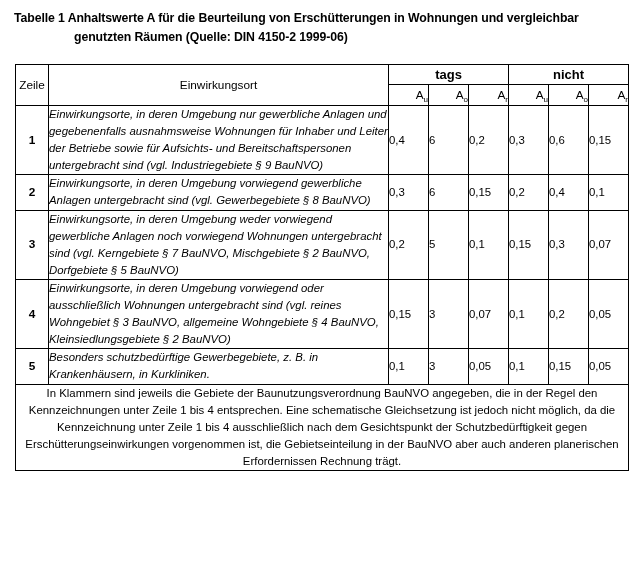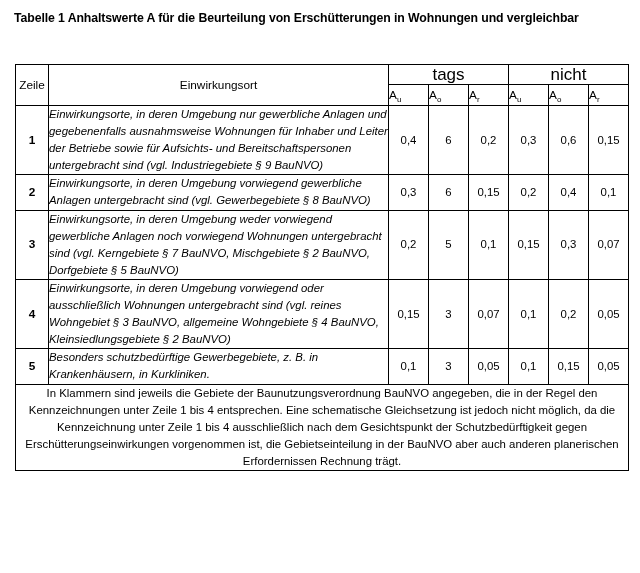--- a/index.html
+++ b/index.html
@@ -67,27 +67,27 @@
 
   th.h-zeile,
   th.h-ort {
     text-align: center;
     font-weight: normal;
     font-size: 11.8px;
     padding: 2px 2px;
   }
   th.h-group {
     text-align: center;
-    font-weight: normal;
-    font-size: 17px;
+    font-weight: bold;
+    font-size: 13px;
     height: 19px;
     padding: 1px 0 2px 0;
   }
   th.h-sub {
-    text-align: left;
+    text-align: right;
     font-weight: normal;
     font-size: 11.8px;
     height: 20px;
     padding: 1px 0 2px 0;
   }
   th.h-sub .sub {
     font-size: 8px;
     vertical-align: sub;
     line-height: 0;
   }
@@ -101,40 +101,40 @@
   }
   td.cell-ort {
     text-align: left;
     vertical-align: top;
     padding: 3px 4px 4px 6px;
     font-size: 11.4px;
     line-height: 17.1px;
     font-style: italic;
   }
   td.cell-num {
-    text-align: center;
     vertical-align: middle;
     font-size: 11.4px;
   }
 
   td.footnote {
     text-align: center;
     vertical-align: top;
     padding: 3px 6px 4px 6px;
     font-size: 11.4px;
     line-height: 17.1px;
   }
 </style>
 </head>
 <body>
 
 <div class="page">
 
   <div class="title-block">
     <span class="title-line-1">Tabelle 1 Anhaltswerte A für die Beurteilung von Erschütterungen in Wohnungen und vergleichbar</span>
+    <span class="title-line-2">genutzten Räumen (Quelle: DIN 4150-2 1999-06)</span>
   </div>
 
   <div class="table-wrap">
     <table class="data-table">
       <colgroup>
         <col class="c-zeile">
         <col class="c-ort">
         <col class="c-num">
         <col class="c-num">
         <col class="c-num">

